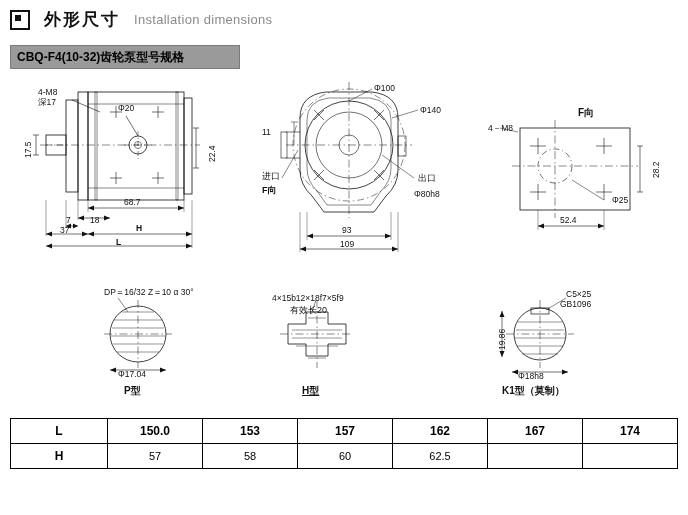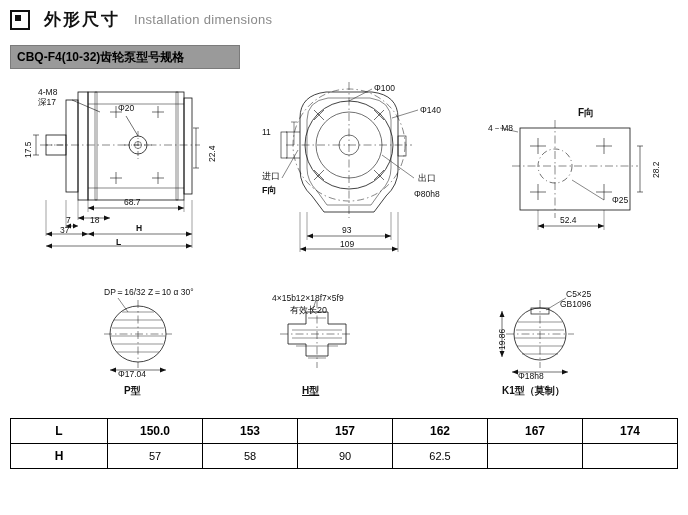--- a/index.html
+++ b/index.html
@@ -405,21 +405,21 @@
       <td>153</td>
       <td>157</td>
       <td>162</td>
       <td>167</td>
       <td>174</td>
     </tr>
     <tr>
       <td class="hcol">H</td>
       <td>57</td>
       <td>58</td>
-      <td>90</td>
+      <td>60</td>
       <td>62.5</td>
       <td></td>
       <td></td>
     </tr>
   </tbody>
     </table>
 
 
 </div>
 

